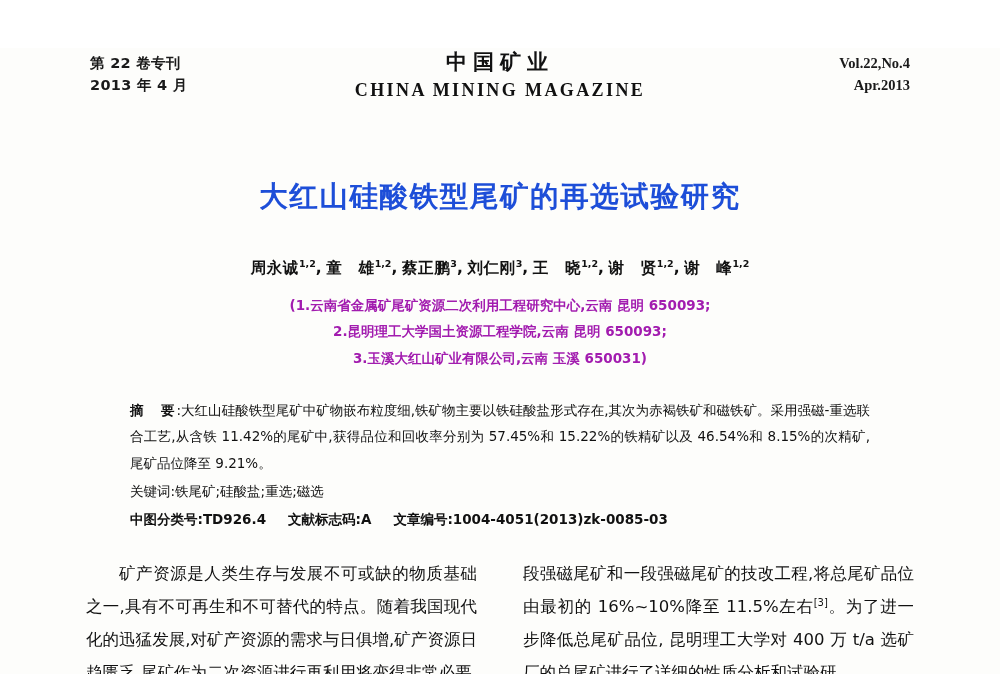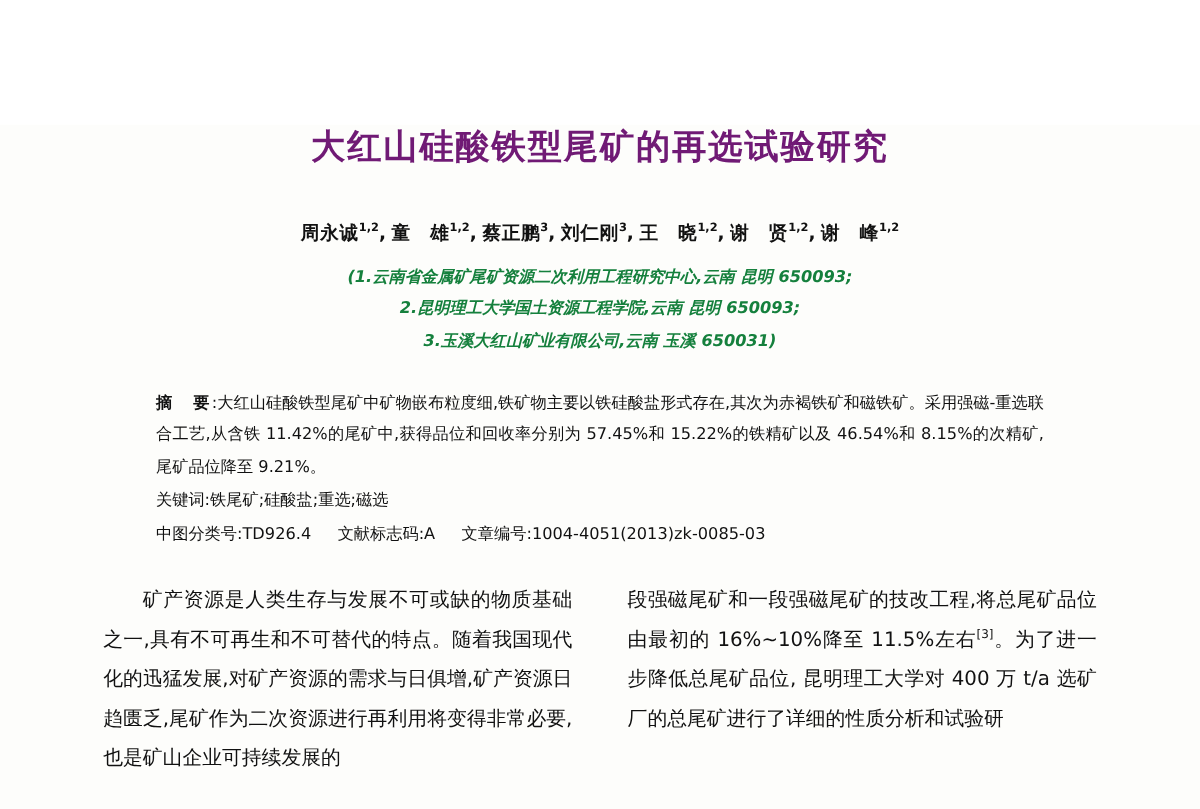--- a/index.html
+++ b/index.html
@@ -65,27 +65,27 @@
     margin-top: 4px;
     font-size: 18px;
     font-weight: 700;
     letter-spacing: 2.4px;
     font-family: "Liberation Serif", serif;
     color: #111;
   }
 
   
   .article-title {
-    margin-top: 104px;
+    margin-top: 70px;
     text-align: center;
     font-size: 28.5px;
     font-weight: 700;
     letter-spacing: 1.6px;
     font-family: "DejaVu Sans", "Liberation Sans", sans-serif;
-    color: #701a75;
+    color: #1d4ed8;
   }
 
   
   .authors {
     margin-top: 42px;
     text-align: center;
     font-size: 15.5px;
     font-weight: 700;
     font-family: "DejaVu Sans", "Liberation Sans", sans-serif;
     letter-spacing: 0.6px;
@@ -105,22 +105,21 @@
     width: 4px;
   }
 
   .affils {
     margin-top: 13px;
     text-align: center;
     font-size: 13.5px;
     font-weight: 700;
     font-family: "DejaVu Sans", "Liberation Sans", sans-serif;
     line-height: 1.95;
-    color: #15803d;
-    font-style: italic;
+    color: #a21caf;
   }
 
   
   .abstract-block {
     margin: 26px 44px 0 44px;
     font-size: 13.5px;
     font-family: "DejaVu Sans", "Liberation Sans", sans-serif;
     line-height: 1.95;
     color: #111;
     text-align: justify;
@@ -131,21 +130,21 @@
   }
   .abs-para {
     text-indent: 0;
   }
   .kw-line {
     margin-top: 2px;
     font-weight: 400;
   }
   .class-line {
     margin-top: 2px;
-    font-weight: 400;
+    font-weight: 700;
   }
   .class-line .gap {
     display: inline-block;
     width: 22px;
   }
 
   
   .body-cols {
     margin-top: 24px;
     display: flex;
@@ -168,20 +167,34 @@
   sup.ref {
     font-size: 10px;
     vertical-align: super;
   }
 </style>
 </head>
 <body>
 
 <div class="page">
 
+  <div class="masthead">
+    <div class="mast-left">
+      <div>第 22 卷专刊</div>
+      <div>2013 年 4 月</div>
+    </div>
+    <div class="mast-center">
+      <div class="mast-cn">中国矿业</div>
+      <div class="mast-en">CHINA MINING MAGAZINE</div>
+    </div>
+    <div class="mast-right">
+      <div>Vol.22,No.4</div>
+      <div>Apr.2013</div>
+    </div>
+  </div>
 
   <h1 class="article-title">大红山硅酸铁型尾矿的再选试验研究</h1>
 
   <div class="authors">
     <span class="au"><span>周永诚</span><sup>1,2</sup></span>,<span class="au-sep"></span><span class="au"><span>童　雄</span><sup>1,2</sup></span>,<span class="au-sep"></span><span class="au"><span>蔡正鹏</span><sup>3</sup></span>,<span class="au-sep"></span><span class="au"><span>刘仁刚</span><sup>3</sup></span>,<span class="au-sep"></span><span class="au"><span>王　晓</span><sup>1,2</sup></span>,<span class="au-sep"></span><span class="au"><span>谢　贤</span><sup>1,2</sup></span>,<span class="au-sep"></span><span class="au"><span>谢　峰</span><sup>1,2</sup></span>
   </div>
 
   <div class="affils">
     <div>(1.云南省金属矿尾矿资源二次利用工程研究中心,云南 昆明 650093;</div>
     <div>2.昆明理工大学国土资源工程学院,云南 昆明 650093;</div>

